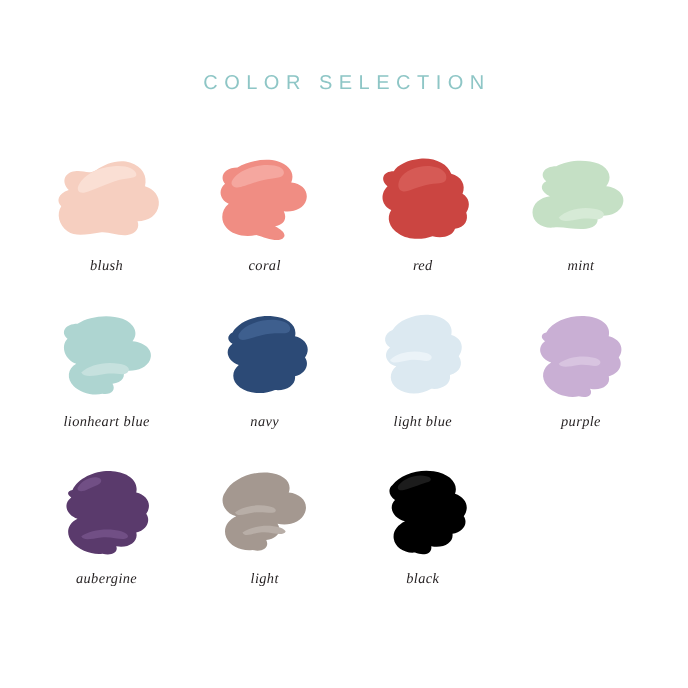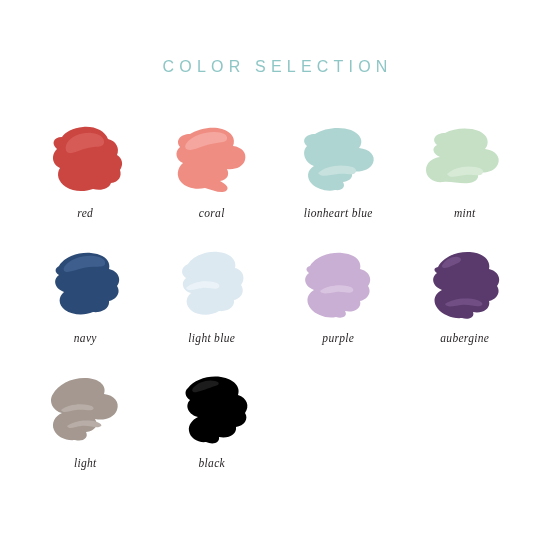--- a/index.html
+++ b/index.html
@@ -76,65 +76,74 @@
 </style>
 </head>
 <body>
 
 <div class="page">
 
   <div class="page-title">COLOR SELECTION</div>
 
   <div class="swatch-grid">
 
+    <div class="swatch-cell">
+      <span class="swatch-blob">
+        <svg viewBox="0 0 96 74" xmlns="http://www.w3.org/2000/svg">
+          <path d="M18 30 C12 24,14 16,23 15 C30 14,34 18,40 14 C47 9,58 5,67 8 C77 11,81 19,79 27 C86 29,91 35,90 42 C89 50,82 55,73 55 C75 60,72 65,65 66 C57 67,50 63,43 64 C34 65,24 68,17 63 C10 58,8 49,12 43 C8 39,9 33,18 30 Z" fill="#f6cfc0"></path>
+          <path d="M26 26 C30 18,41 12,54 11 C64 10,71 13,72 17 C73 21,66 20,58 22 C48 25,38 30,31 32 C26 33,24 30,26 26 Z" fill="#fadfd4"></path>
+        </svg>
+      </span>
+      <span class="swatch-label">blush</span>
+    </div>
+
+    <div class="swatch-cell">
+      <span class="swatch-blob">
+        <svg viewBox="0 0 96 74" xmlns="http://www.w3.org/2000/svg">
+          <path d="M16 25 C11 19,16 12,26 12 C34 7,48 4,58 7 C68 10,72 17,69 24 C78 25,83 31,81 38 C79 45,71 48,63 47 C66 53,63 58,56 59 C62 62,66 66,62 69 C57 72,48 68,41 66 C32 68,22 66,17 60 C12 54,13 46,19 41 C12 38,10 30,16 25 Z" fill="#f08d83"></path>
+          <path d="M22 22 C26 15,38 10,50 10 C59 10,64 13,63 17 C62 21,55 20,47 22 C38 24,30 28,26 28 C22 28,20 25,22 22 Z" fill="#f5a79f"></path>
+        </svg>
+      </span>
+      <span class="swatch-label">coral</span>
+    </div>
 
     <div class="swatch-cell">
       <span class="swatch-blob">
         <svg viewBox="0 0 96 74" xmlns="http://www.w3.org/2000/svg">
           <path d="M20 27 C14 22,16 15,25 15 C28 10,36 6,46 5 C58 4,68 9,71 17 C79 19,83 26,80 33 C85 36,87 42,83 48 C85 54,82 60,74 61 C72 67,64 69,56 67 C48 70,36 70,29 65 C21 60,19 52,23 46 C16 43,13 34,20 27 Z" fill="#cb4541"></path>
           <path d="M30 21 C34 14,45 10,55 11 C63 12,68 16,67 21 C66 26,59 24,51 26 C42 28,36 32,32 31 C28 30,28 25,30 21 Z" fill="#d65a55"></path>
         </svg>
       </span>
       <span class="swatch-label">red</span>
     </div>
 
-    <div class="swatch-cell">
-      <span class="swatch-blob">
-        <svg viewBox="0 0 96 74" xmlns="http://www.w3.org/2000/svg">
-          <path d="M16 25 C11 19,16 12,26 12 C34 7,48 4,58 7 C68 10,72 17,69 24 C78 25,83 31,81 38 C79 45,71 48,63 47 C66 53,63 58,56 59 C62 62,66 66,62 69 C57 72,48 68,41 66 C32 68,22 66,17 60 C12 54,13 46,19 41 C12 38,10 30,16 25 Z" fill="#f08d83"></path>
-          <path d="M22 22 C26 15,38 10,50 10 C59 10,64 13,63 17 C62 21,55 20,47 22 C38 24,30 28,26 28 C22 28,20 25,22 22 Z" fill="#f5a79f"></path>
-        </svg>
-      </span>
-      <span class="swatch-label">coral</span>
-    </div>
-
+
+    <div class="swatch-cell">
+      <span class="swatch-blob">
+        <svg viewBox="0 0 96 74" xmlns="http://www.w3.org/2000/svg">
+          <path d="M20 23 C14 18,18 11,28 11 C37 6,52 5,62 9 C71 13,73 21,68 27 C78 28,84 35,81 42 C78 49,69 52,60 50 C63 55,60 60,52 61 C43 62,33 59,26 60 C17 61,9 56,9 48 C9 41,15 36,23 35 C16 32,14 26,20 23 Z" fill="#c5e0c5"></path>
+          <path d="M30 52 C36 46,48 43,58 45 C65 46,68 49,65 52 C62 55,56 52,48 53 C40 54,33 57,30 52 Z" fill="#d6ead6"></path>
+        </svg>
+      </span>
+      <span class="swatch-label">mint</span>
+    </div>
 
     <div class="swatch-cell">
       <span class="swatch-blob">
         <svg viewBox="0 0 96 74" xmlns="http://www.w3.org/2000/svg">
           <path d="M17 24 C11 19,15 12,25 12 C34 6,50 4,61 8 C71 12,74 20,69 26 C80 27,86 34,83 41 C80 48,70 51,61 49 C64 54,61 59,53 60 C56 65,52 69,45 68 C37 70,27 67,22 62 C16 56,17 48,24 44 C15 41,11 30,17 24 Z" fill="#aed5d1"></path>
           <path d="M28 51 C34 45,47 42,58 44 C65 45,68 48,65 51 C62 54,56 51,48 52 C40 53,31 56,28 51 Z" fill="#c6e1de"></path>
         </svg>
       </span>
       <span class="swatch-label">lionheart blue</span>
     </div>
 
     <div class="swatch-cell">
       <span class="swatch-blob">
         <svg viewBox="0 0 96 74" xmlns="http://www.w3.org/2000/svg">
-          <path d="M20 23 C14 18,18 11,28 11 C37 6,52 5,62 9 C71 13,73 21,68 27 C78 28,84 35,81 42 C78 49,69 52,60 50 C63 55,60 60,52 61 C43 62,33 59,26 60 C17 61,9 56,9 48 C9 41,15 36,23 35 C16 32,14 26,20 23 Z" fill="#c5e0c5"></path>
-          <path d="M30 52 C36 46,48 43,58 45 C65 46,68 49,65 52 C62 55,56 52,48 53 C40 54,33 57,30 52 Z" fill="#d6ead6"></path>
-        </svg>
-      </span>
-      <span class="swatch-label">mint</span>
-    </div>
-
-    <div class="swatch-cell">
-      <span class="swatch-blob">
-        <svg viewBox="0 0 96 74" xmlns="http://www.w3.org/2000/svg">
           <path d="M22 19 C27 10,41 5,54 6 C67 7,74 14,72 22 C81 24,85 32,80 39 C84 45,80 52,72 54 C73 61,65 66,56 65 C47 69,35 68,28 63 C21 58,21 50,27 45 C18 42,15 33,22 28 C17 25,18 21,22 19 Z" fill="#2c4a76"></path>
           <path d="M28 19 C33 12,46 8,57 9 C65 10,69 13,68 17 C67 21,60 19,52 20 C43 21,34 25,30 25 C26 25,26 21,28 19 Z" fill="#3e5f8e"></path>
         </svg>
       </span>
       <span class="swatch-label">navy</span>
     </div>
 
     <div class="swatch-cell">
       <span class="swatch-blob">
         <svg viewBox="0 0 96 74" xmlns="http://www.w3.org/2000/svg">

